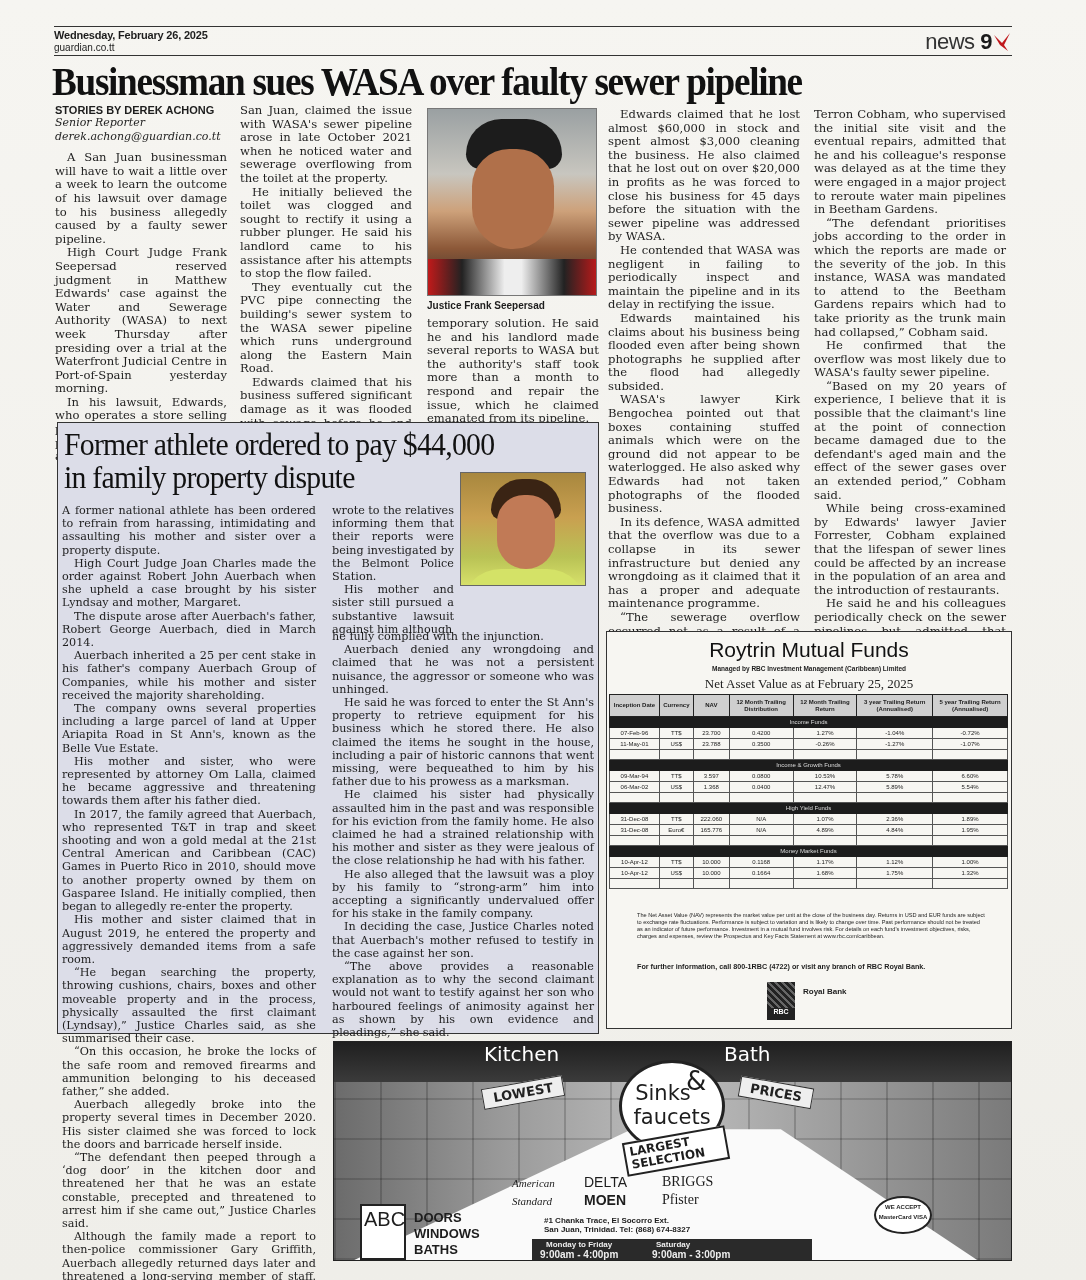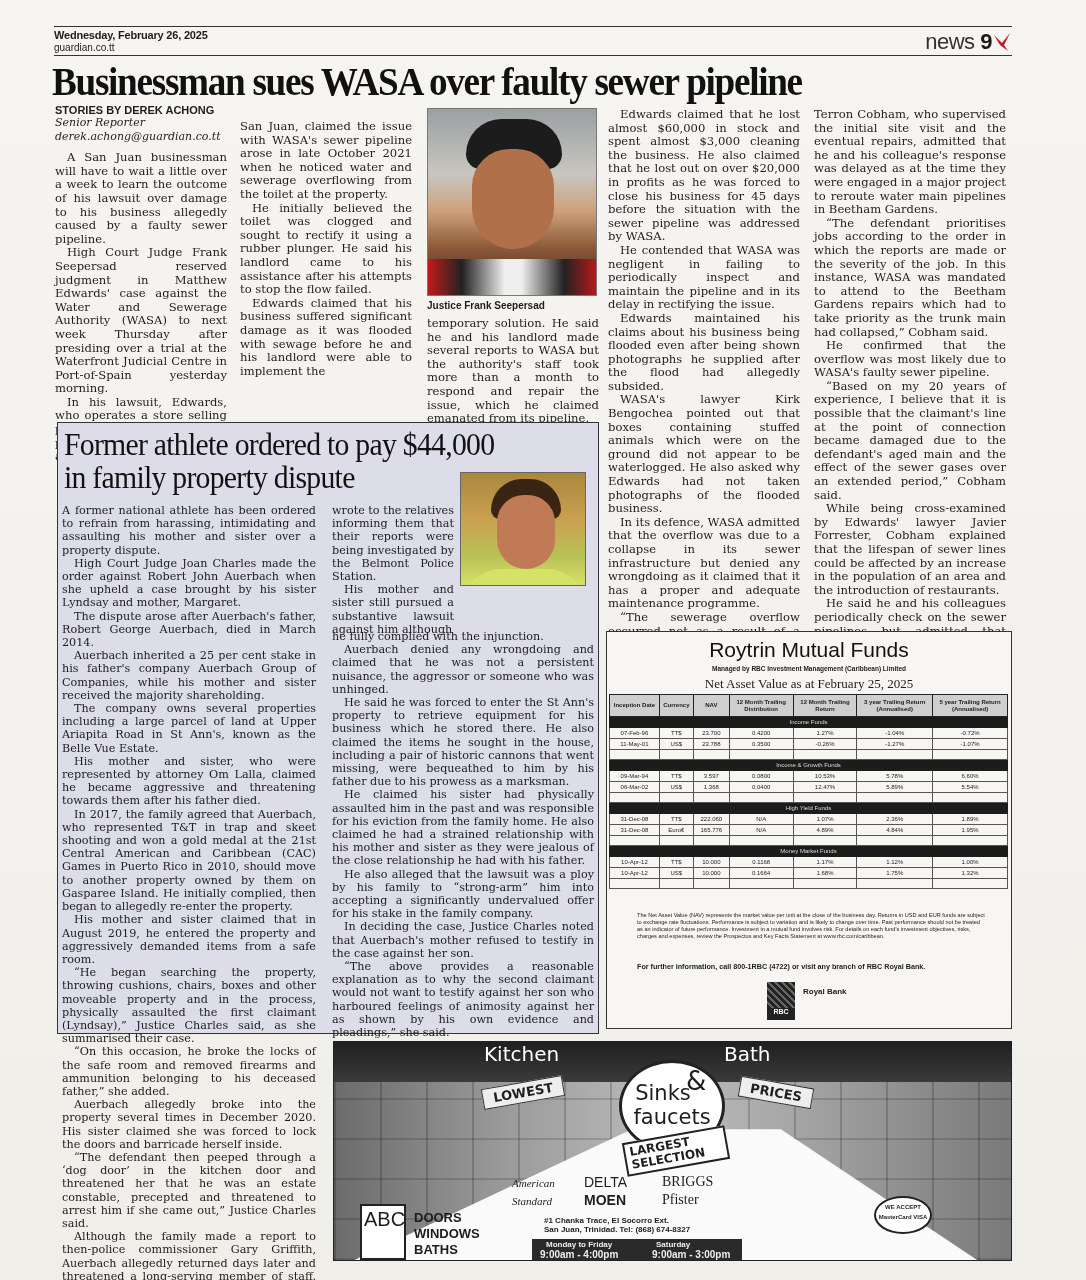--- a/index.html
+++ b/index.html
@@ -67,21 +67,21 @@
   .abc-ribbon.l { left: 148px; transform: rotate(-10deg); } .abc-ribbon.r { left: 405px; transform: rotate(10deg); }
   .abc-circle { position: absolute; left: 285px; top: 18px; width: 106px; height: 92px; border-radius: 50%; background: #fff; border: 3px solid #222; text-align: center; font: 21px "DejaVu Sans", sans-serif; line-height: 24px; padding-top: 18px; }
   .abc-amp { position: absolute; left: 64px; top: 6px; font-size: 26px; }
   .abc-largest { position: absolute; left: 290px; top: 92px; width: 104px; background: #fff; border: 2px solid #222; transform: rotate(-10deg); font: bold 12px "DejaVu Sans", sans-serif; line-height: 13px; padding: 2px 4px; }
   .abc-tri { position: absolute; left: 0; top: 0; width: 100%; height: 100%; background: #fafafa; clip-path: polygon(3% 100%, 44% 40%, 66% 40%, 95% 100%); }
   .abc-brands { position: absolute; left: 178px; top: 132px; width: 300px; font: 14px "Liberation Serif", serif; }
   .abc-brands span { position: absolute; white-space: nowrap; }
   .abc-logo { position: absolute; left: 26px; top: 162px; width: 46px; height: 56px; border: 2px solid #222; background: #fff; font: 20px "Liberation Sans", sans-serif; line-height: 18px; padding: 4px 2px; }
   .abc-dwb { position: absolute; left: 80px; top: 168px; font: bold 13px "Liberation Sans", sans-serif; line-height: 16px; }
   .abc-addr { position: absolute; left: 210px; top: 174px; font: bold 8px "Liberation Sans", sans-serif; line-height: 9px; }
-  .abc-hours { position: absolute; left: 198px; top: 197px; width: 210px; height: 22px; background: #2a2a2a; color: #eee; font: bold 8px "Liberation Sans", sans-serif; }
+  .abc-hours { position: absolute; left: 198px; top: 197px; width: 280px; height: 22px; background: #2a2a2a; color: #eee; font: bold 8px "Liberation Sans", sans-serif; }
   .abc-hours .h1 { position: absolute; left: 14px; top: 1px; } .abc-hours .h2 { position: absolute; left: 124px; top: 1px; }
   .abc-hours .t1 { position: absolute; left: 8px; top: 10px; font-size: 10px; } .abc-hours .t2 { position: absolute; left: 120px; top: 10px; font-size: 10px; }
   .abc-accept { position: absolute; left: 540px; top: 154px; width: 58px; height: 38px; border-radius: 50%; background: #fff; border: 2px solid #222; font: bold 6px "Liberation Sans", sans-serif; text-align: center; padding-top: 6px; }
   .abc-accept .cards { display: block; margin-top: 4px; font-size: 6px; }
 </style>
 </head>
 <body>
 
 <div class="page">
 
@@ -98,23 +98,24 @@
 
   <div class="col" style="left:55px;top:104px;width:172px;">
     <div class="byline">STORIES BY DEREK ACHONG</div>
     <div class="byline-role">Senior Reporter</div>
     <div class="byline-email" style="margin-bottom:8px;">derek.achong@guardian.co.tt</div>
     <p>A San Juan businessman will have to wait a little over a week to learn the outcome of his lawsuit over damage to his business allegedly caused by a faulty sewer pipeline.</p>
     <p>High Court Judge Frank Seepersad reserved judgment in Matthew Edwards' case against the Water and Sewerage Authority (WASA) to next week Thursday after presiding over a trial at the Waterfront Judicial Centre in Port-of-Spain yesterday morning.</p>
     <p>In his lawsuit, Edwards, who operates a store selling pirated DVDs, computer parts, toys and ice cream at a rented building in</p>
   </div>
 
-  <div class="col" style="left:240px;top:104px;width:172px;margin-top:16px;">
+  <div class="col" style="left:240px;top:104px;width:172px;">
     <p class="noind">San Juan, claimed the issue with WASA's sewer pipeline arose in late October 2021 when he noticed water and sewerage overflowing from the toilet at the property.</p>
     <p>He initially believed the toilet was clogged and sought to rectify it using a rubber plunger. He said his landlord came to his assistance after his attempts to stop the flow failed.</p>
+    <p>They eventually cut the PVC pipe connecting the building's sewer system to the WASA sewer pipeline which runs underground along the Eastern Main Road.</p>
     <p>Edwards claimed that his business suffered significant damage as it was flooded with sewage before he and his landlord were able to implement the</p>
   </div>
 
   <div class="photo-seepersad">
     <div class="robe"></div>
     <div class="hair"></div>
     <div class="face"></div>
   </div>
   <div class="caption" style="left:427px;top:300px;">Justice Frank Seepersad</div>
 

